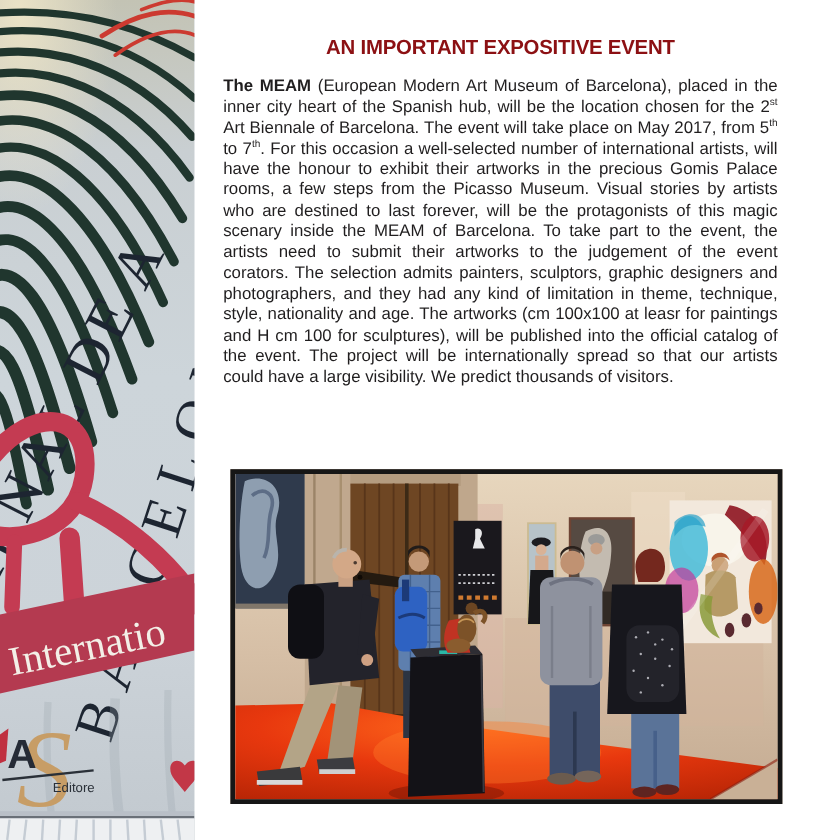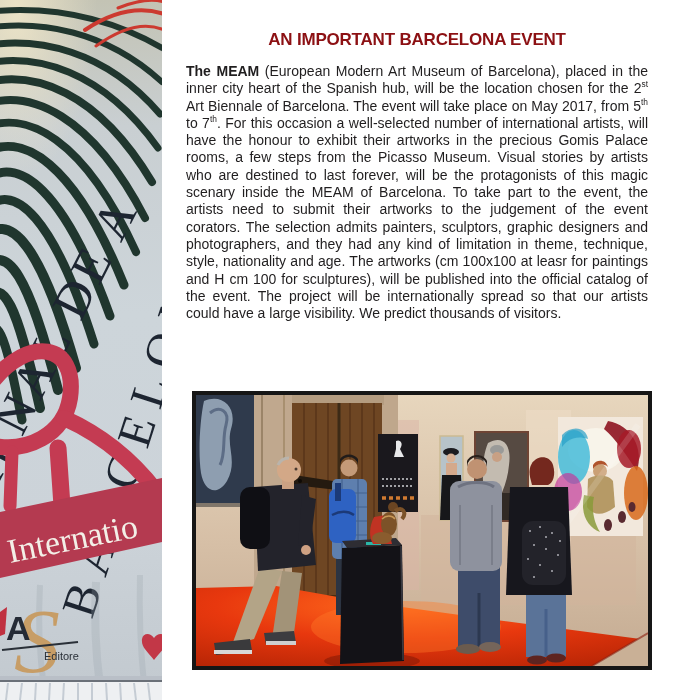--- a/index.html
+++ b/index.html
@@ -118,21 +118,21 @@
             <line x1="106" y1="683" x2="107" y2="700"></line>
           <line x1="120" y1="683" x2="121" y2="700"></line>
             <line x1="134" y1="683" x2="136" y2="700"></line>
           <line x1="148" y1="683" x2="150" y2="700"></line>
         </g>
       </g>
     </svg>
   </div>
 
   <div class="article">
-    <h1>AN IMPORTANT BARCELONA EVENT</h1>
+    <h1>AN IMPORTANT EXPOSITIVE EVENT</h1>
     <p><span style="font-weight: bold;">The MEAM</span><span> (European Modern Art Museum of Barcelona), placed in the inner city heart of the Spanish hub, will be the location chosen for the 2</span><sup>st</sup><span> Art Biennale of Barcelona. The event will take place on May 2017, from 5</span><sup>th</sup><span> to 7</span><sup>th</sup><span>. For this occasion a well-selected number of international artists, will have the honour to exhibit their artworks in the precious Gomis Palace rooms, a few steps from the Picasso Museum. Visual stories by artists who are destined to last forever, will be the protagonists of this magic scenary inside the MEAM of Barcelona. To take part to the event, the artists need to submit their artworks to the judgement of the event corators. The selection admits painters, sculptors, graphic designers and photographers, and they had any kind of limitation in theme, technique, style, nationality and age. The artworks (cm 100x100 at leasr for paintings and H cm 100 for sculptures), will be published into the official catalog of the event. The project will be internationally spread so that our artists could have a large visibility. We predict thousands of visitors.</span></p>
   </div>
 
   <div class="photo-frame">
     <svg width="452" height="271" viewBox="0 0 452 271" preserveAspectRatio="none">
       <defs>
         <linearGradient id="wallGrad" x1="0" y1="0" x2="0" y2="1">
           <stop offset="0" stop-color="#e7d6bd"></stop>
           <stop offset="0.55" stop-color="#d6bfa6"></stop>
           <stop offset="1" stop-color="#c4ab92"></stop>

